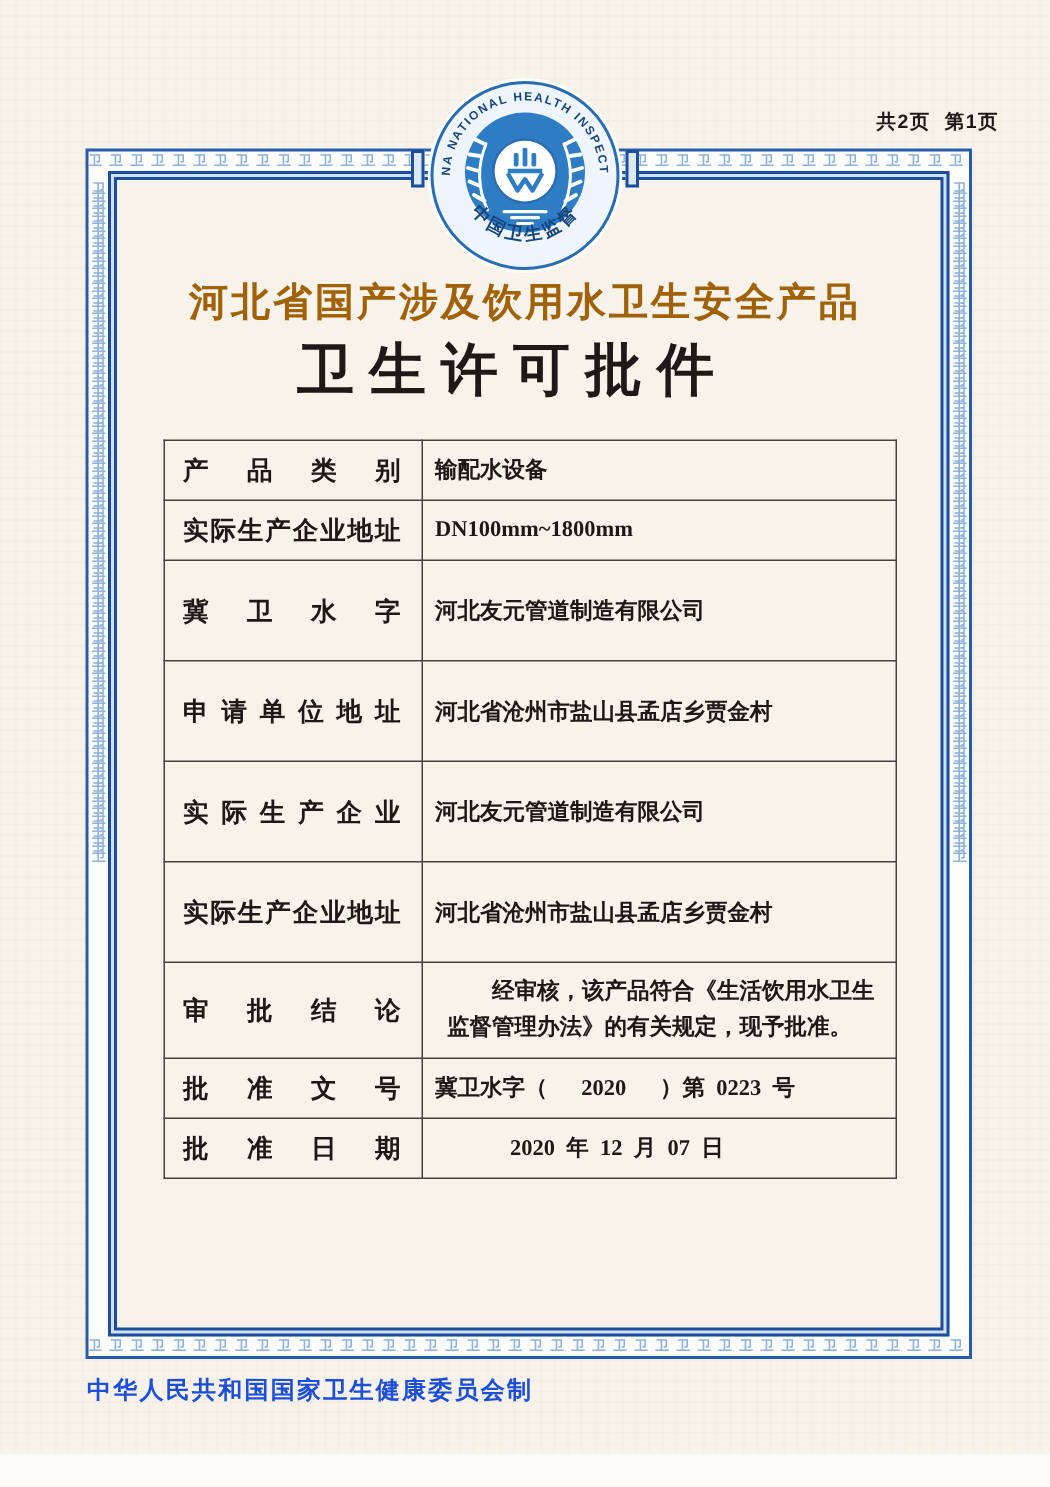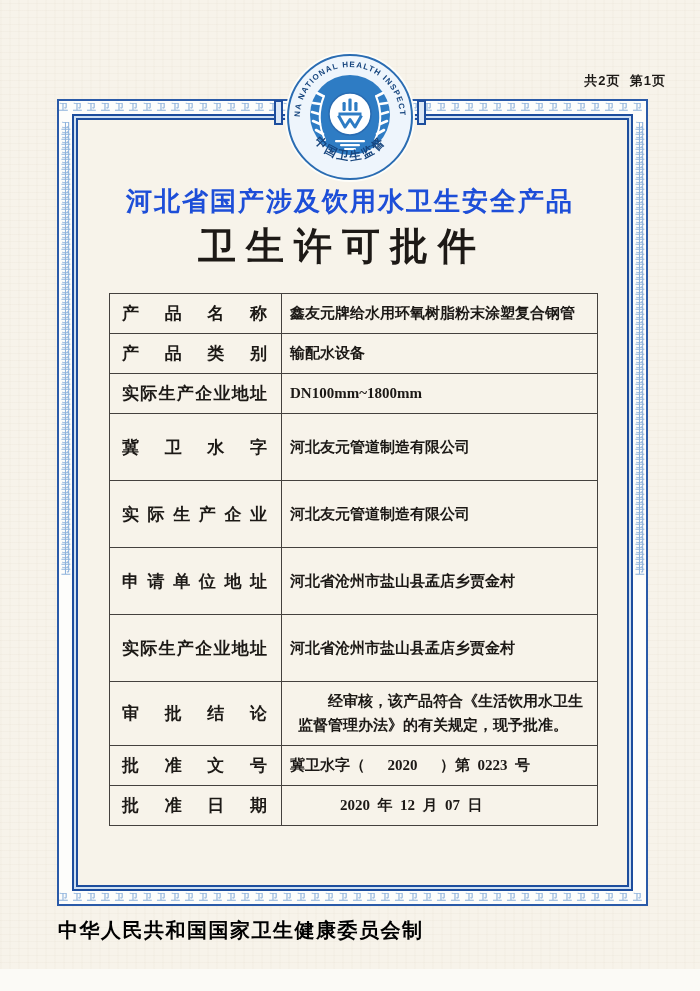--- a/index.html
+++ b/index.html
@@ -58,21 +58,21 @@
   .cap.right-cap { left:417px; }
 
   
   .emblem { position:absolute; left:285px; top:52px; width:130px; height:130px; }
 
   
   .title1 {
     position:absolute; left:0; right:0; top:184px;
     text-align:center;
     font-family:"Liberation Serif", serif;
-    font-weight:bold; font-size:26px; letter-spacing:2px; color:#1d4ed8;
+    font-weight:bold; font-size:26px; letter-spacing:2px; color:#a16207;
   }
   .title2 {
     position:absolute; left:0; right:16px; top:221px;
     text-align:center;
     font-family:"Liberation Serif", serif;
     font-weight:bold; font-size:38px; letter-spacing:10px; color:#1d1916;
   }
 
   
   table.cert {
@@ -95,21 +95,21 @@
   td.val.para div {
     text-indent:2em; line-height:1.55; padding:2px 6px 2px 8px;
   }
   tr.h40 { height:40px; }
   tr.h67 { height:67px; }
   tr.h64 { height:64px; }
 
   
   .footer-note {
     position:absolute; left:58px; top:917px;
-    font-weight:bold; font-size:20px; letter-spacing:1.5px; color:#000000;
+    font-weight:bold; font-size:16px; letter-spacing:1.5px; color:#1d4ed8;
   }
 </style>
 </head>
 <body>
 
 <div class="paper-texture"></div>
 <div class="bottom-strip"></div>
 
 <div class="pagination">共2页  第1页</div>
 
@@ -169,55 +169,49 @@
   <text font-size="12" font-weight="bold" fill="#16457e" letter-spacing="2">
     <textPath href="#arcBot" startOffset="50%" text-anchor="middle">中国卫生监督</textPath>
   </text>
 </svg>
 
 <div class="title1">河北省国产涉及饮用水卫生安全产品</div>
 <div class="title2">卫生许可批件</div>
 
 <table class="cert">
   <tbody>
-      <tr class="h40">
-    <td class="lbl">
-          <div>产品名称</div>
-        </td>
-    <td class="val">鑫友元牌给水用环氧树脂粉末涂塑复合钢管</td>
-  </tr>
   <tr class="h40">
     <td class="lbl">
           <div>产品类别</div>
         </td>
     <td class="val">输配水设备</td>
   </tr>
   <tr class="h40">
     <td class="lbl">
           <div>实际生产企业地址</div>
         </td>
     <td class="val">DN100mm~1800mm</td>
   </tr>
   <tr class="h67">
     <td class="lbl">
           <div>冀卫水字</div>
         </td>
     <td class="val">河北友元管道制造有限公司</td>
   </tr>
   <tr class="h67">
     <td class="lbl">
+          <div>申请单位地址</div>
+        </td>
+    <td class="val">河北省沧州市盐山县孟店乡贾金村</td>
+  </tr>
+  <tr class="h67">
+    <td class="lbl">
           <div>实际生产企业</div>
         </td>
     <td class="val">河北友元管道制造有限公司</td>
-  </tr>
-  <tr class="h67">
-    <td class="lbl">
-          <div>申请单位地址</div>
-        </td>
-    <td class="val">河北省沧州市盐山县孟店乡贾金村</td>
   </tr>
   <tr class="h67">
     <td class="lbl">
           <div>实际生产企业地址</div>
         </td>
     <td class="val">河北省沧州市盐山县孟店乡贾金村</td>
   </tr>
   <tr class="h64">
     <td class="lbl">
           <div>审批结论</div>

